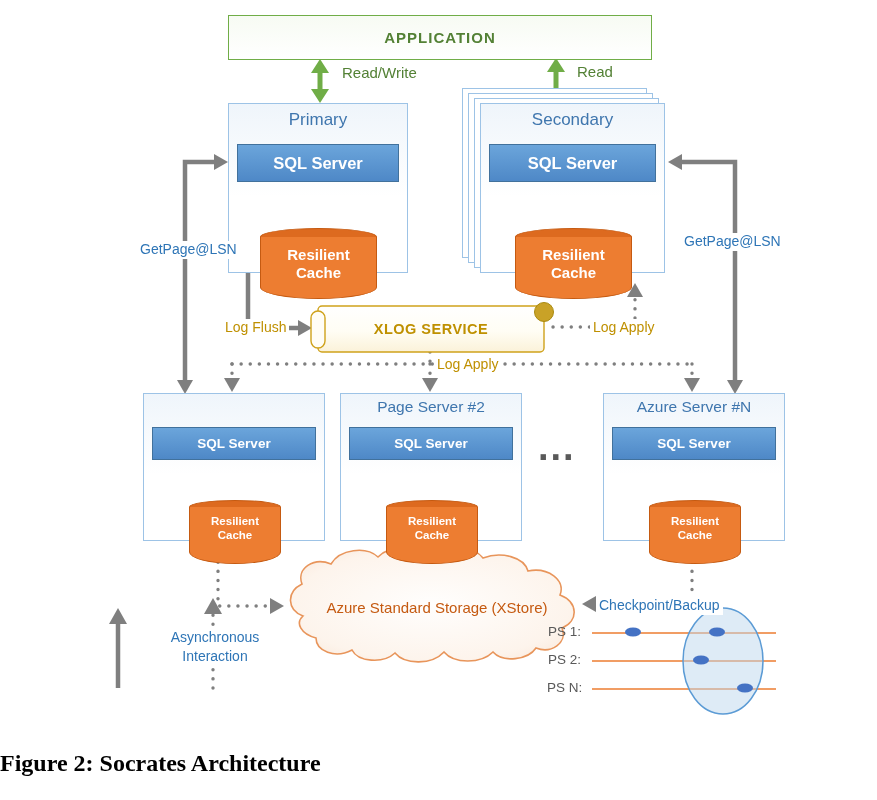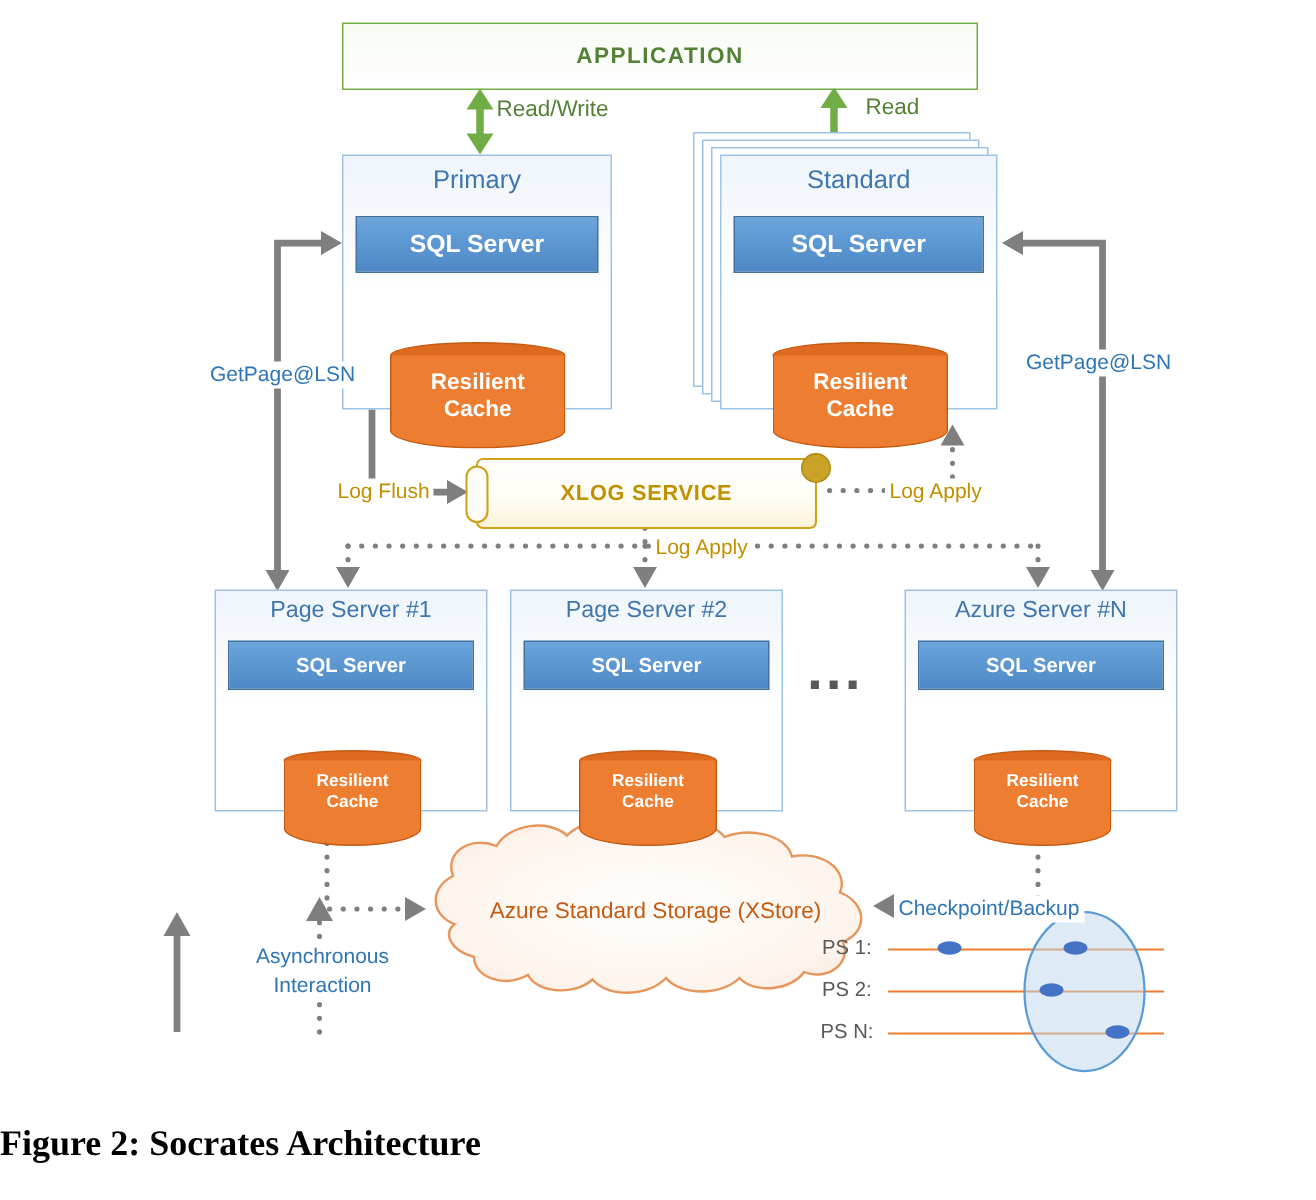--- a/index.html
+++ b/index.html
@@ -187,33 +187,32 @@
       <div class="cyl-top"></div>
       <div class="cyl-body"></div>
       <div class="cyl-label">Resilient Cache</div>
     </div>
   </div>
 
   <div class="stack-layer" style="left:462px;top:88px;"></div>
   <div class="stack-layer" style="left:468px;top:93px;"></div>
   <div class="stack-layer" style="left:474px;top:98px;"></div>
   <div class="node" style="left:480px;top:103px;width:185px;height:170px;">
-    <div class="node-title">Standard</div>
+    <div class="node-title">Secondary</div>
     <div class="sql big">
       <span>SQL Server</span>
     </div>
     <div class="cyl big-cyl" style="left:34px;">
       <div class="cyl-top"></div>
       <div class="cyl-body"></div>
       <div class="cyl-label">Resilient Cache</div>
     </div>
   </div>
 
   <div class="node ps" style="left:143px;top:393px;width:182px;height:148px;">
-    <div class="node-title">Page Server #1</div>
     <div class="sql small">
       <span>SQL Server</span>
     </div>
     <div class="cyl small-cyl">
       <div class="cyl-top"></div>
       <div class="cyl-body"></div>
       <div class="cyl-label">Resilient Cache</div>
     </div>
   </div>
 
@@ -236,21 +235,21 @@
     </div>
     <div class="cyl small-cyl">
       <div class="cyl-top"></div>
       <div class="cyl-body"></div>
       <div class="cyl-label">Resilient Cache</div>
     </div>
   </div>
 
   <div class="ellipsis">...</div>
 
-  <div class="lbl green" style="left:331px;top:64px;">Read/Write</div>
+  <div class="lbl green" style="left:342px;top:64px;">Read/Write</div>
   <div class="lbl green" style="left:577px;top:63px;">Read</div>
   <div class="lbl blue onwire" style="left:137px;top:241px;">GetPage@LSN</div>
   <div class="lbl blue onwire" style="left:681px;top:233px;">GetPage@LSN</div>
   <div class="lbl gold onwire" style="left:222px;top:319px;">Log Flush</div>
   <div class="lbl gold onwire" style="left:590px;top:319px;">Log Apply</div>
   <div class="lbl gold onwire" style="left:434px;top:356px;">Log Apply</div>
   <div class="lbl blue onwire" style="left:596px;top:597px;">Checkpoint/Backup</div>
 
   <div class="xlog-label">XLOG SERVICE</div>
   <div class="storage-label">Azure Standard Storage (XStore)</div>

